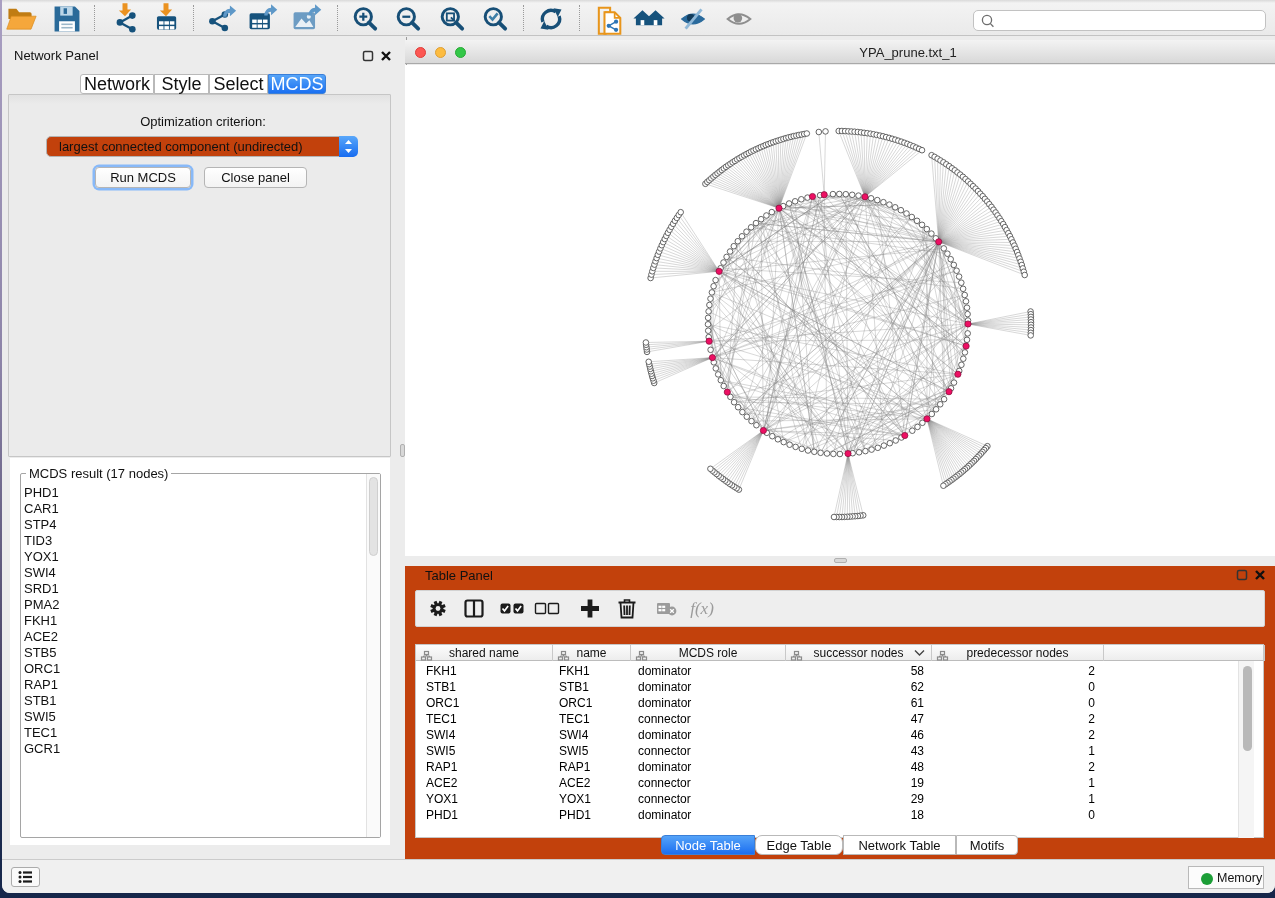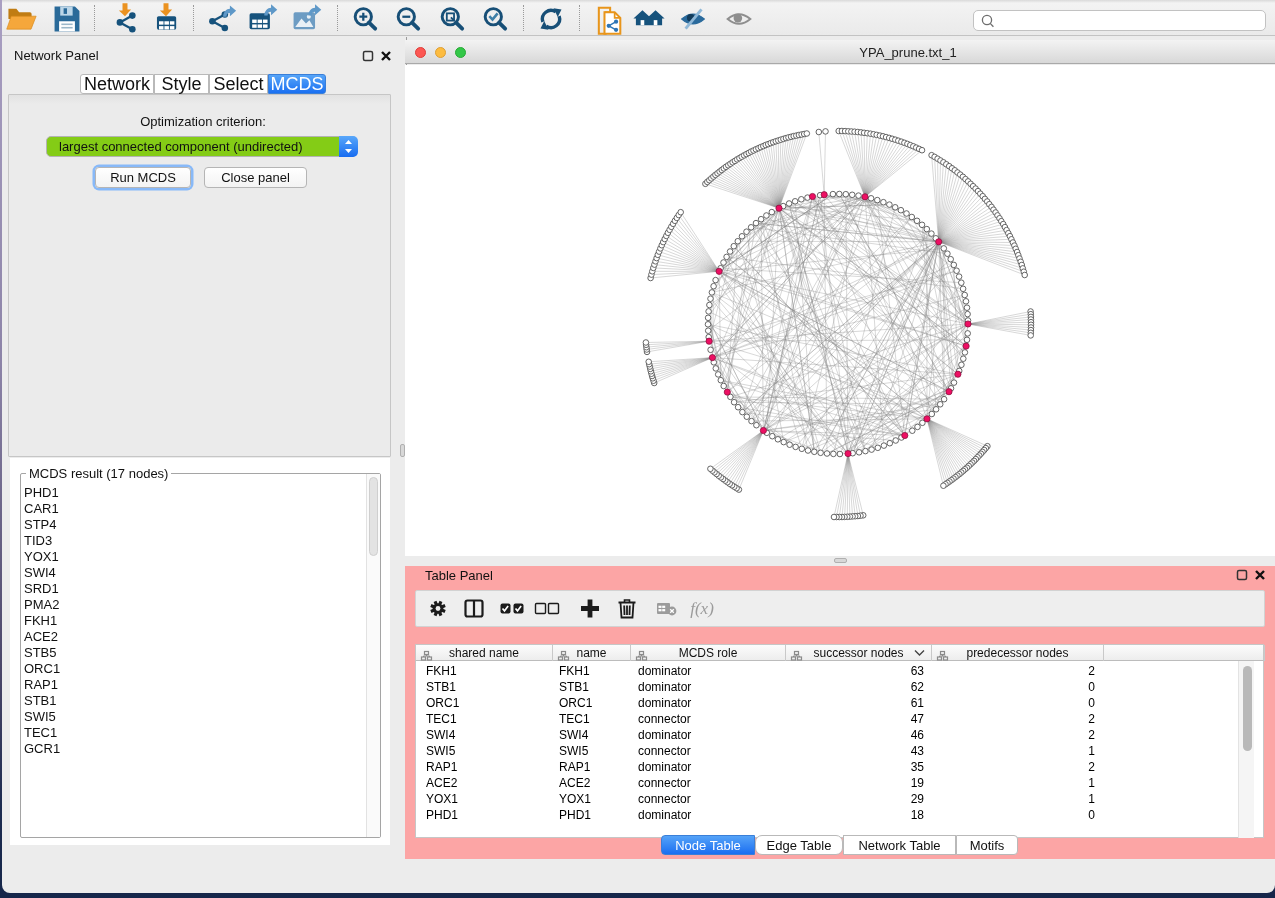--- a/index.html
+++ b/index.html
@@ -18,21 +18,21 @@
   border:1px solid #c2c2c2; border-radius:5px; }
 
 #cp-title { left:12px; top:48px; font-size:13px; color:#111; }
 .tab { position:absolute; top:0; height:20px; background:#fff; border:1px solid #b9b9b9;
   font-size:18px; color:#111; text-align:center; line-height:19px; }
 .tab.sel { background:linear-gradient(180deg,#57a5f8,#1a70f2); color:#fff; border-color:#3a7fd8; }
 #cp-content { left:6px; top:94px; width:383px; height:363px; background:#ebebeb;
   border:1px solid #c6c6c6; border-radius:1px;
   background:linear-gradient(180deg,#e2e2e2 0px,#ebebeb 9px,#ebebeb 100%); }
 #opt-label { left:2px; top:114px; width:398px; text-align:center; font-size:13px; color:#111; }
-#dropdown { left:44px; top:136px; width:311px; height:21px; background:#84cc16;
+#dropdown { left:44px; top:136px; width:311px; height:21px; background:#c2410c;
   border:1px solid #b3b3b3; border-radius:5px; font-size:13px; color:#111; line-height:19px; }
 #ddcap { left:292px; top:-1px; width:19px; height:21px; border-radius:0 5px 5px 0;
   background:linear-gradient(180deg,#59a7fa,#176cf0); }
 .btn { position:absolute; height:21px; background:linear-gradient(180deg,#ffffff,#f3f3f3);
   border:1px solid #b5b5b5; border-radius:4px; font-size:13px; color:#111;
   text-align:center; line-height:19px; }
 #btn-run { left:93px; top:167px; width:96px; box-shadow:0 0 0 2.5px rgba(125,180,250,0.9); }
 #btn-close { left:202px; top:167px; width:103px; }
 #cp-white { left:8px; top:458px; width:380px; height:387px; background:#fff; }
 #groupbox { left:18px; top:473px; width:361px; height:365px; border:1px solid #a5a5a5; border-radius:2px; }
@@ -45,21 +45,21 @@
 #vgrip { left:398px; top:444px; width:5px; height:13px; background:#d8d8d8; border:1px solid #b0b0b0; border-radius:2px; }
 #hsplit { left:403px; top:556px; width:870px; height:10px; background:#ececec; }
 #hgrip { left:832px; top:558px; width:13px; height:5px; background:#d8d8d8; border:1px solid #b0b0b0; border-radius:2px; }
 
 #nettitle { left:403px; top:40px; width:870px; height:24px;
   background:linear-gradient(180deg,#f3f3f3,#d8d8d8); border-bottom:1px solid #a9a9a9; }
 .tl { position:absolute; top:6.5px; width:11px; height:11px; border-radius:50%; }
 #net-name { left:0; top:5px; width:1006px; text-align:center; font-size:13px; color:#222; }
 #canvas { left:403px; top:65px; width:870px; height:491px; background:#fff; }
 
-#tp { left:403px; top:566px; width:870px; height:293px; background:#fca5a5; }
+#tp { left:403px; top:566px; width:870px; height:293px; background:#c2410c; }
 #tp-title { left:20px; top:2px; font-size:13px; color:#111; }
 #tp-toolbar { left:10px; top:24px; width:850px; height:37px; background:#eeeeee;
   border:1px solid #d2d2d2; border-radius:2px; }
 #thead { left:10px; top:78px; width:849px; height:17px;
   background:linear-gradient(180deg,#fcfcfc,#ededed); border:1px solid #c6c6c6; border-bottom:1px solid #bcbcbc; }
 .hcell { position:absolute; top:0; height:16px; border-right:1px solid #c9c9c9;
   font-size:12px; color:#111; text-align:center; line-height:16px; }
 .hico { position:absolute; left:5px; top:3px; }
 #tbody { left:10px; top:95px; width:849px; height:177px; background:#fff;
   border:1px solid #c6c6c6; border-top:none; font-size:12px; color:#000; }
@@ -1242,21 +1242,21 @@
           <g transform="translate(286,17.5)">
             <text x="0" y="5.5" font-family="Liberation Serif, serif" font-style="italic" font-size="17" fill="#9b9b9b" text-anchor="middle">f(x)</text>
           </g>
         </svg>
       </div>
     <div id="tbody" class="abs">
         <div class="trow" style="top:2px;">
           <span class="c1">FKH1</span>
           <span class="c2">FKH1</span>
           <span class="c3">dominator</span>
-          <span class="c4">63</span>
+          <span class="c4">58</span>
           <span class="c5">2</span>
         </div>
         <div class="trow" style="top:18px;">
           <span class="c1">STB1</span>
           <span class="c2">STB1</span>
           <span class="c3">dominator</span>
           <span class="c4">62</span>
           <span class="c5">0</span>
         </div>
         <div class="trow" style="top:34px;">
@@ -1284,21 +1284,21 @@
           <span class="c1">SWI5</span>
           <span class="c2">SWI5</span>
           <span class="c3">connector</span>
           <span class="c4">43</span>
           <span class="c5">1</span>
         </div>
         <div class="trow" style="top:98px;">
           <span class="c1">RAP1</span>
           <span class="c2">RAP1</span>
           <span class="c3">dominator</span>
-          <span class="c4">35</span>
+          <span class="c4">48</span>
           <span class="c5">2</span>
         </div>
         <div class="trow" style="top:114px;">
           <span class="c1">ACE2</span>
           <span class="c2">ACE2</span>
           <span class="c3">connector</span>
           <span class="c4">19</span>
           <span class="c5">1</span>
         </div>
         <div class="trow" style="top:130px;">
@@ -1318,13 +1318,31 @@
       </div>
     <div id="tp-sb" class="abs">
         <div id="tp-thumb" class="abs"></div>
       </div>
     <div class="btab sel" style="left:256px; width:94px; border-radius:4px 0 0 4px;">Node Table</div>
     <div class="btab" style="left:350px; width:88px;border-radius:7px;">Edge Table</div>
     <div class="btab" style="left:438px; width:113px;">Network Table</div>
     <div class="btab" style="left:551px; width:62px; border-radius:0 4px 4px 0;">Motifs</div>
   </div>
 
+  <div id="statusbar" class="abs">
+    <div id="listbtn" class="abs">
+        <svg width="27" height="18" style="left:0;top:0;">
+          <g fill="#1b1b1b">
+            <circle cx="8" cy="4.5" r="1.5"></circle>
+            <circle cx="8" cy="9" r="1.5"></circle>
+            <circle cx="8" cy="13.5" r="1.5"></circle>
+            <rect x="11" y="3.4" width="9" height="2.2"></rect>
+            <rect x="11" y="7.9" width="9" height="2.2"></rect>
+            <rect x="11" y="12.4" width="9" height="2.2"></rect>
+          </g>
+        </svg>
+      </div>
+    <div id="membtn" class="abs">
+        <div class="abs" style="left:12px; top:5.5px; width:12px; height:12px; border-radius:50%; background:#1c9e37;"></div>
+        <div class="abs" style="left:28px; top:4px; font-size:12.5px;">Memory</div>
+      </div>
+  </div>
 </div>
 
 </body></html>

